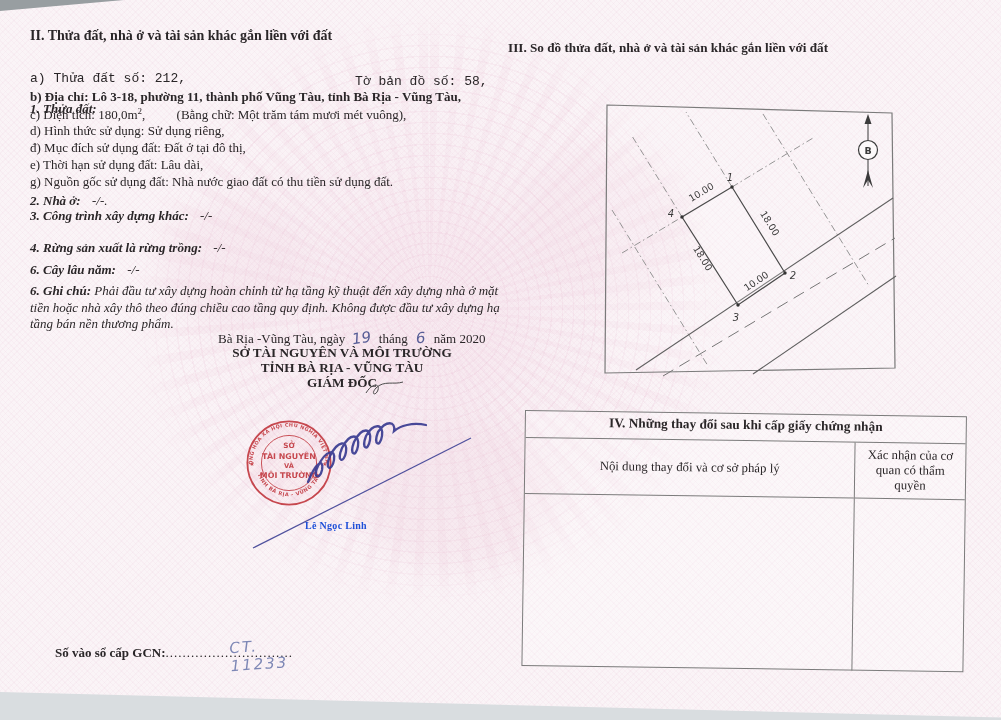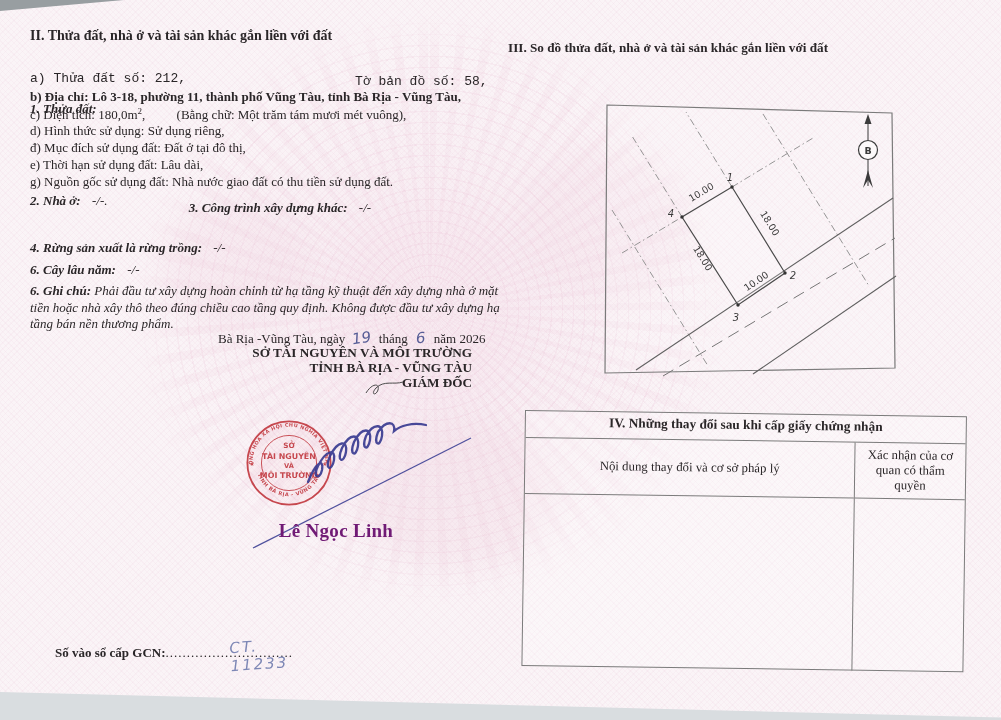--- a/index.html
+++ b/index.html
@@ -40,27 +40,27 @@
   .t{position:absolute;white-space:nowrap;font-size:13px;}
   .b{font-weight:bold;}
   .bi{font-weight:bold;font-style:italic;}
   .i{font-style:italic;}
   .row{position:absolute;left:30px;width:500px;font-size:13px;white-space:nowrap;}
   .sheet{position:absolute;left:325px;top:3px;}
   .areawords{margin-left:28px;}
   .val{margin-left:8px;font-size:13px;}
   .note{position:absolute;left:30px;top:283px;width:470px;font-size:13px;
         line-height:16.5px;white-space:normal;}
-  .orgblock{position:absolute;left:212px;top:346px;width:260px;text-align:right;
+  .orgblock{position:absolute;left:212px;top:346px;width:260px;text-align:center;
         font-weight:bold;font-size:13.2px;line-height:14.8px;}
   .hand{font-family:"DejaVu Sans", sans-serif;font-style:italic;color:#565d96;}
   .hday{display:inline-block;font-size:15px;transform:rotate(-8deg);margin:0 4px;}
   .hmonth{display:inline-block;font-size:15px;transform:rotate(-4deg);margin:0 5px;}
   .signer{position:absolute;left:278px;top:520px;width:116px;text-align:center;
-        font-weight:bold;font-size:19px;color:#701a75;letter-spacing:.3px;}
+        font-weight:bold;font-size:10px;color:#1d4ed8;letter-spacing:.3px;}
 
   
   .tbl{position:absolute;left:525px;top:410px;width:440px;height:254px;
        border:1.3px solid #7b7b7b;transform:rotate(0.8deg);transform-origin:top left;
        background:rgba(255,255,255,0.25);}
   .tbl-title{height:23px;border-bottom:1.3px solid #7b7b7b;text-align:center;
        font-weight:bold;font-size:13.3px;padding-top:3px;}
   .tbl-cols{display:flex;height:calc(100% - 26.3px);}
   .tcol1{width:329px;border-right:1.3px solid #7b7b7b;display:flex;flex-direction:column;}
   .tcol2{flex:1;display:flex;flex-direction:column;}
@@ -110,21 +110,21 @@
     <span>e) Thời hạn sử dụng đất: Lâu dài,</span>
   </div>
   <div class="row" style="top:174px;">
     <span>g) Nguồn gốc sử dụng đất: Nhà nước giao đất có thu tiền sử dụng đất.</span>
   </div>
 
   <div class="row" style="top:193px;">
     <span class="bi">2. Nhà ở:</span>
     <span class="val i">-/-.</span>
   </div>
-  <div class="row" style="top:200px;text-align:center;">
+  <div class="row" style="top:208px;">
     <span class="bi">3. Công trình xây dựng khác:</span>
     <span class="val i">-/-</span>
   </div>
   <div class="row" style="top:240px;">
     <span class="bi">4. Rừng sản xuất là rừng trồng:</span>
     <span class="val i">-/-</span>
   </div>
   <div class="row" style="top:262px;">
     <span class="bi">6. Cây lâu năm:</span>
     <span class="val i">-/-</span>
@@ -132,21 +132,21 @@
   <div class="note">
     <span class="bi">6. Ghi chú:</span>
     <span class="i">Phải đầu tư xây dựng hoàn chỉnh từ hạ tầng kỹ thuật đến xây dựng nhà ở mặt tiền hoặc nhà xây thô theo đúng chiều cao tầng quy định. Không được đầu tư xây dựng hạ tầng bán nền thương phẩm.</span>
   </div>
 
   <div class="t" style="left:218px;top:329px;">
     <span>Bà Rịa -Vũng Tàu, ngày</span>
     <span class="hand hday">19</span>
     <span>tháng</span>
     <span class="hand hmonth">6</span>
-    <span>năm 2026</span>
+    <span>năm 2020</span>
   </div>
   <div class="orgblock">
     <div>SỞ TÀI NGUYÊN VÀ MÔI TRƯỜNG</div>
     <div>TỈNH BÀ RỊA - VŨNG TÀU</div>
     <div>GIÁM ĐỐC</div>
   </div>
   <svg style="position:absolute;left:362px;top:379px;" width="46" height="20" viewBox="0 0 46 20">
     <path d="M4,14 C10,4 18,4 16,11 C14,17 8,16 14,9 C22,1 32,6 41,3" stroke="#4a4a4a" stroke-width="1" fill="none"></path>
   </svg>
 

